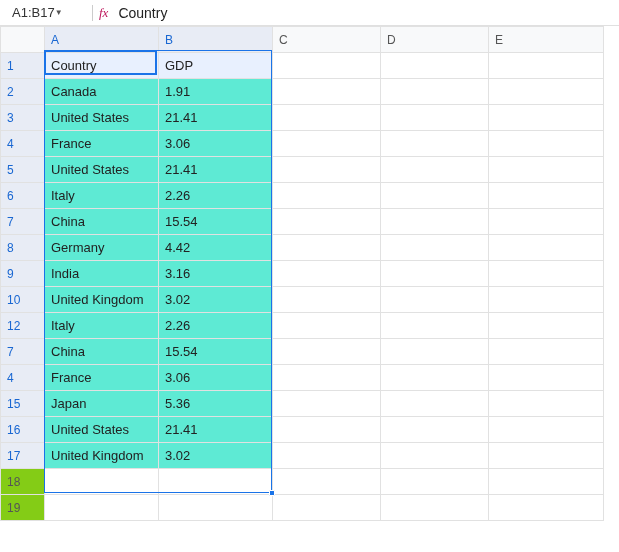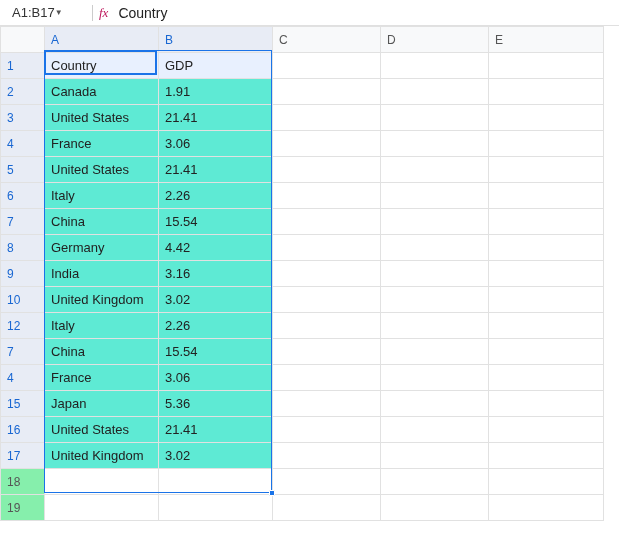--- a/index.html
+++ b/index.html
@@ -72,21 +72,21 @@
     text-align: center;
     color: #555;
     font-size: 12px;
     height: 24px;
   }
   .col-header.sel {
     background: #e8ecf5;
     color: #1967d2;
   }
   .row-header {
-    background: #86efac;
+    background: #84cc16;
     text-align: center;
     color: #555;
     font-size: 12px;
     width: 44px;
     padding: 0;
   }
   .row-header.sel {
     background: #e8ecf5;
     color: #1967d2;
   }

